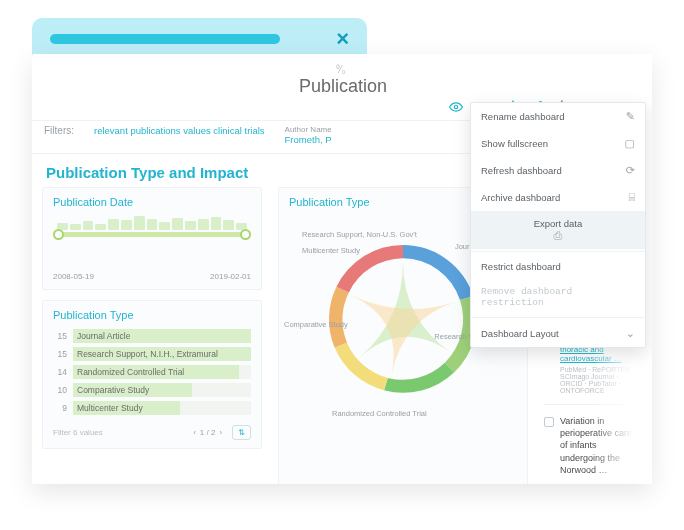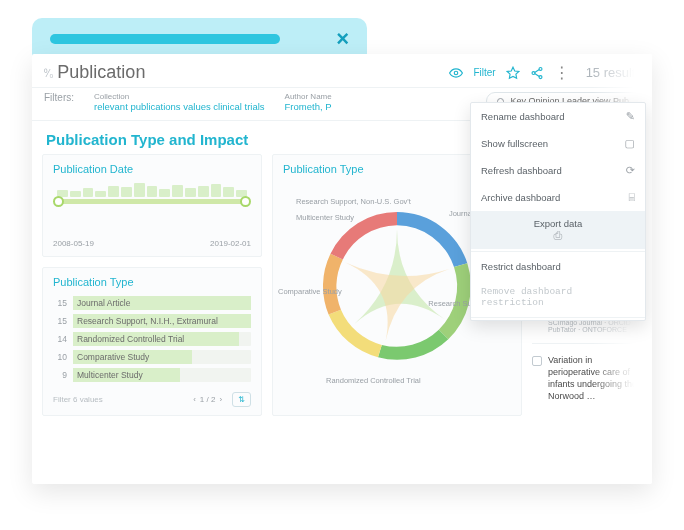--- a/index.html
+++ b/index.html
@@ -38,20 +38,21 @@
     box-shadow: 0 8px 26px rgba(0,0,0,0.10);
     border-radius: 2px;
     overflow: hidden;
     font-size: 10px;
     color: #555;
   }
   .topbar {
     display: flex; align-items: center;
     padding: 8px 10px 4px 12px;
     border-bottom: 1px solid #eef2f4;
+    flex-direction: column;
   }
   .pub-title { font-size: 18px; color:#6b6b6b; font-weight:500; }
   .top-actions { margin-left: auto; display:flex; align-items:center; gap:10px; color:#22b5cf;}
   .top-icon { width:14px; height:14px; display:inline-flex; align-items:center; justify-content:center; color:#22b5cf; cursor:pointer; }
   .kebab { font-size:16px; color:#888; cursor:pointer; }
   .results-count { color:#aeb5bb; font-size:13px; font-weight:500; margin-left:6px; }
 
   .filters-row {
     display:flex; align-items:flex-start; gap:20px;
     padding: 4px 12px 8px 12px;
@@ -68,21 +69,21 @@
     display:flex; align-items:center; gap:6px;
   }
   .key-dot{width:7px;height:7px;border:1.5px solid #9aa0a6;border-radius:50%;}
 
   .section-title {
     color:#22b5cf; font-size:15px; font-weight:600;
     padding: 10px 14px 6px;
   }
 
   .panels-row {
-    display:flex; gap:10px; padding: 0 10px;
+    display:flex; gap:16px; padding: 0 10px;
   }
   .card {
     background:#fbfcfd; border:1px solid #eef2f4; border-radius:2px;
     padding:8px 10px;
   }
   .card-title { color:#22b5cf; font-size:11px; margin-bottom:8px; }
   .left-col { width:220px; display:flex; flex-direction:column; gap:10px; }
   .mid-col { width:250px; }
   .right-col { flex:1; min-width:0; }
 
@@ -185,21 +186,20 @@
           </svg>
       </span>
       <span class="kebab">⋮</span>
       <span class="results-count">15 results</span>
     </div>
   </div>
 
   <div class="filters-row">
     <span class="filters-label">Filters:</span>
     <div class="filter-grp">
-      <div class="lbl">Collection</div>
       <div class="val">relevant publications values clinical trials</div>
     </div>
     <div class="filter-grp">
       <div class="lbl">Author Name</div>
       <div class="val">Frometh, P</div>
     </div>
     <div class="view-pill">
       <span class="key-dot"></span>
       <span>Key Opinion Leader view Pub</span>
     </div>
@@ -365,16 +365,20 @@
       <span class="micon">⎙</span>
     </div>
     <hr>
     <div class="mi">
       <span>Restrict dashboard</span>
     </div>
     <div class="mi dis">
       <span>Remove dashboard restriction</span>
     </div>
     <hr>
+    <div class="mi">
+      <span>Dashboard Layout</span>
+      <span class="micon">⌄</span>
+    </div>
   </div>
 
   <div class="fade-r"></div>
 </div>
 
 </body></html>

